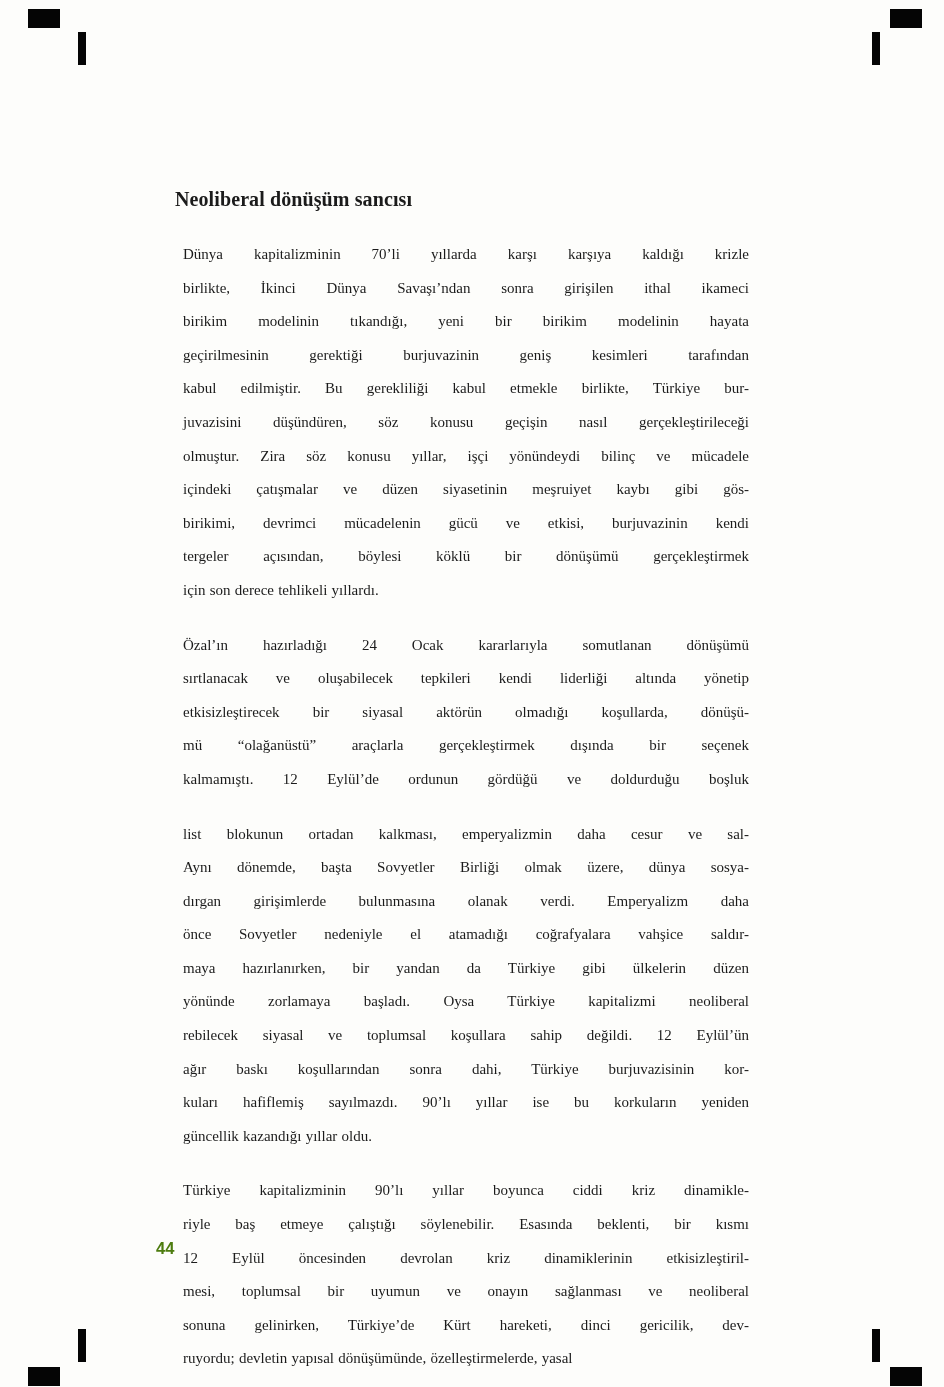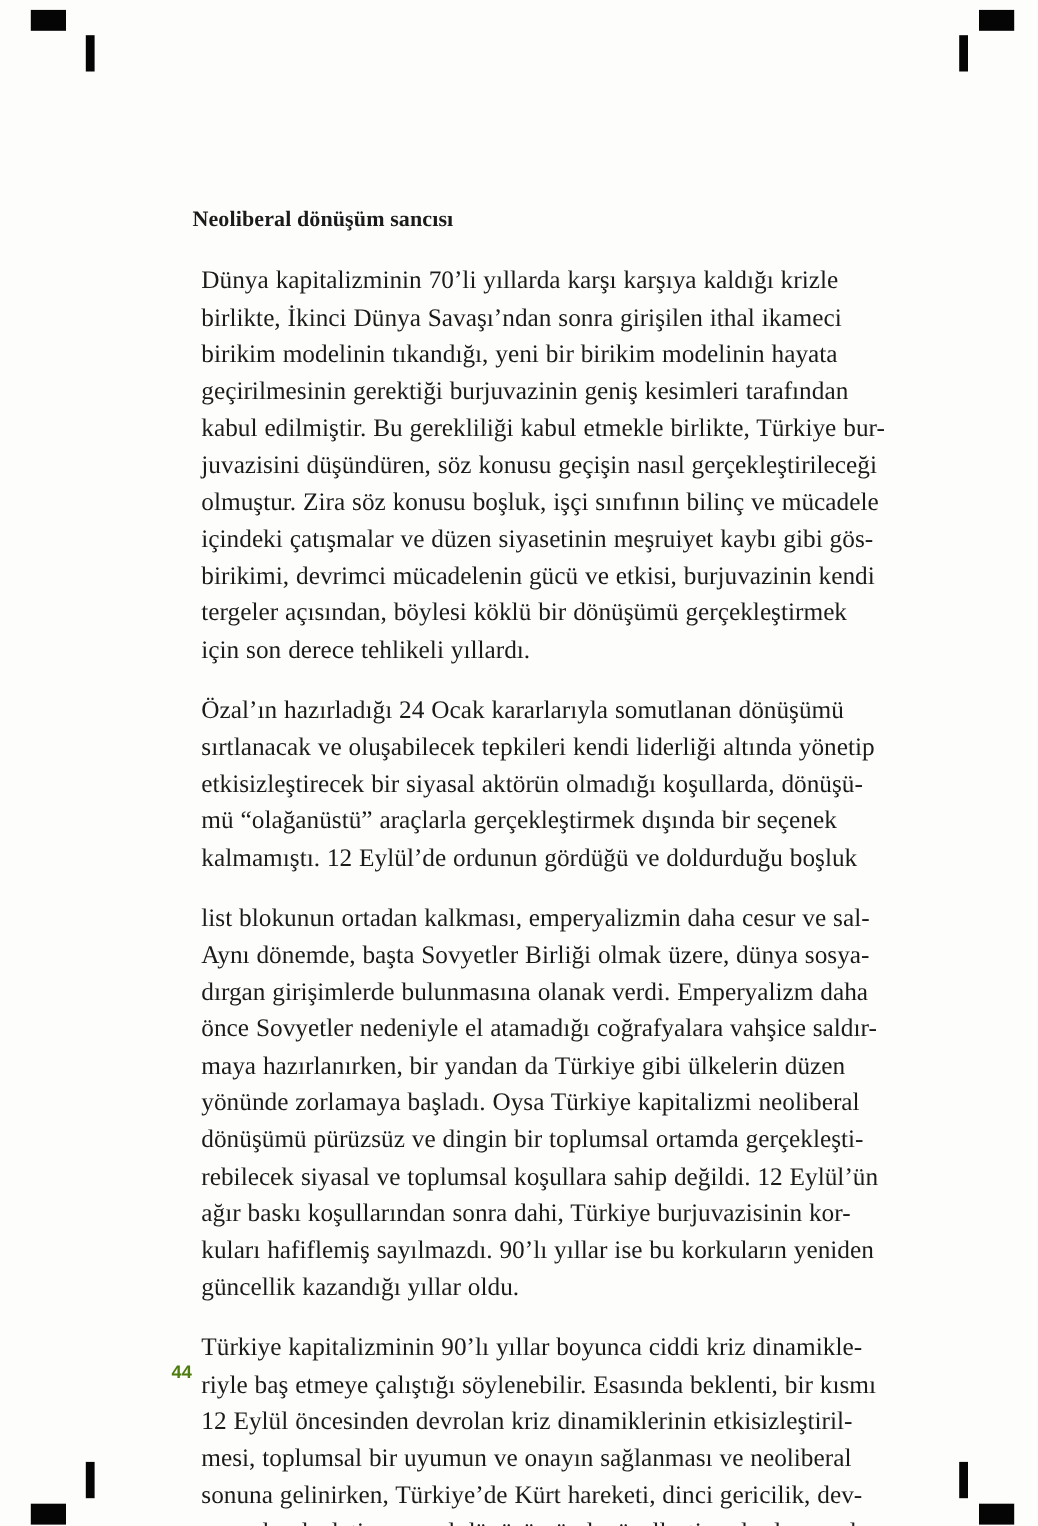--- a/index.html
+++ b/index.html
@@ -33,21 +33,21 @@
     width: 598px;
   }
   .heading {
     font-weight: bold;
     font-size: 20px;
     line-height: 26px;
     margin-bottom: 14px;
     letter-spacing: 0.1px;
   }
   .paragraph {
-    font-size: 23px;
+    font-size: 15px;
     line-height: 25.6px;
     margin-bottom: 13px;
   }
   .line {
     white-space: nowrap;
     text-align: justify;
     text-align-last: justify;
     word-spacing: 0.5px;
   }
   .line.last {
@@ -80,41 +80,40 @@
   <div class="text-block">
     <h1 class="heading">Neoliberal dönüşüm sancısı</h1>
     <div id="paragraphs">
         <div class="paragraph">
           <div class="line">Dünya kapitalizminin 70’li yıllarda karşı karşıya kaldığı krizle</div>
           <div class="line">birlikte, İkinci Dünya Savaşı’ndan sonra girişilen ithal ikameci</div>
           <div class="line">birikim modelinin tıkandığı, yeni bir birikim modelinin hayata</div>
           <div class="line">geçirilmesinin gerektiği burjuvazinin geniş kesimleri tarafından</div>
           <div class="line">kabul edilmiştir. Bu gerekliliği kabul etmekle birlikte, Türkiye bur-</div>
           <div class="line">juvazisini düşündüren, söz konusu geçişin nasıl gerçekleştirileceği</div>
-          <div class="line">olmuştur. Zira söz konusu boşluk, işçi sınıfının bilinç ve mücadele</div>
+          <div class="line">olmuştur. Zira söz konusu yıllar, işçi yönündeydi bilinç ve mücadele</div>
           <div class="line">içindeki çatışmalar ve düzen siyasetinin meşruiyet kaybı gibi gös-</div>
           <div class="line">birikimi, devrimci mücadelenin gücü ve etkisi, burjuvazinin kendi</div>
           <div class="line">tergeler açısından, böylesi köklü bir dönüşümü gerçekleştirmek</div>
           <div class="line last">için son derece tehlikeli yıllardı.</div>
         </div>
         <div class="paragraph">
           <div class="line">Özal’ın hazırladığı 24 Ocak kararlarıyla somutlanan dönüşümü</div>
           <div class="line">sırtlanacak ve oluşabilecek tepkileri kendi liderliği altında yönetip</div>
           <div class="line">etkisizleştirecek bir siyasal aktörün olmadığı koşullarda, dönüşü-</div>
           <div class="line">mü “olağanüstü” araçlarla gerçekleştirmek dışında bir seçenek</div>
           <div class="line">kalmamıştı. 12 Eylül’de ordunun gördüğü ve doldurduğu boşluk</div>
         </div>
         <div class="paragraph">
           <div class="line">list blokunun ortadan kalkması, emperyalizmin daha cesur ve sal-</div>
           <div class="line">Aynı dönemde, başta Sovyetler Birliği olmak üzere, dünya sosya-</div>
           <div class="line">dırgan girişimlerde bulunmasına olanak verdi. Emperyalizm daha</div>
           <div class="line">önce Sovyetler nedeniyle el atamadığı coğrafyalara vahşice saldır-</div>
           <div class="line">maya hazırlanırken, bir yandan da Türkiye gibi ülkelerin düzen</div>
           <div class="line">yönünde zorlamaya başladı. Oysa Türkiye kapitalizmi neoliberal</div>
-          <div class="line">dönüşümü pürüzsüz ve dingin bir toplumsal ortamda gerçekleşti-</div>
           <div class="line">rebilecek siyasal ve toplumsal koşullara sahip değildi. 12 Eylül’ün</div>
           <div class="line">ağır baskı koşullarından sonra dahi, Türkiye burjuvazisinin kor-</div>
           <div class="line">kuları hafiflemiş sayılmazdı. 90’lı yıllar ise bu korkuların yeniden</div>
           <div class="line last">güncellik kazandığı yıllar oldu.</div>
         </div>
         <div class="paragraph">
           <div class="line">Türkiye kapitalizminin 90’lı yıllar boyunca ciddi kriz dinamikle-</div>
           <div class="line">riyle baş etmeye çalıştığı söylenebilir. Esasında beklenti, bir kısmı</div>
           <div class="line">12 Eylül öncesinden devrolan kriz dinamiklerinin etkisizleştiril-</div>
           <div class="line">mesi, toplumsal bir uyumun ve onayın sağlanması ve neoliberal</div>

